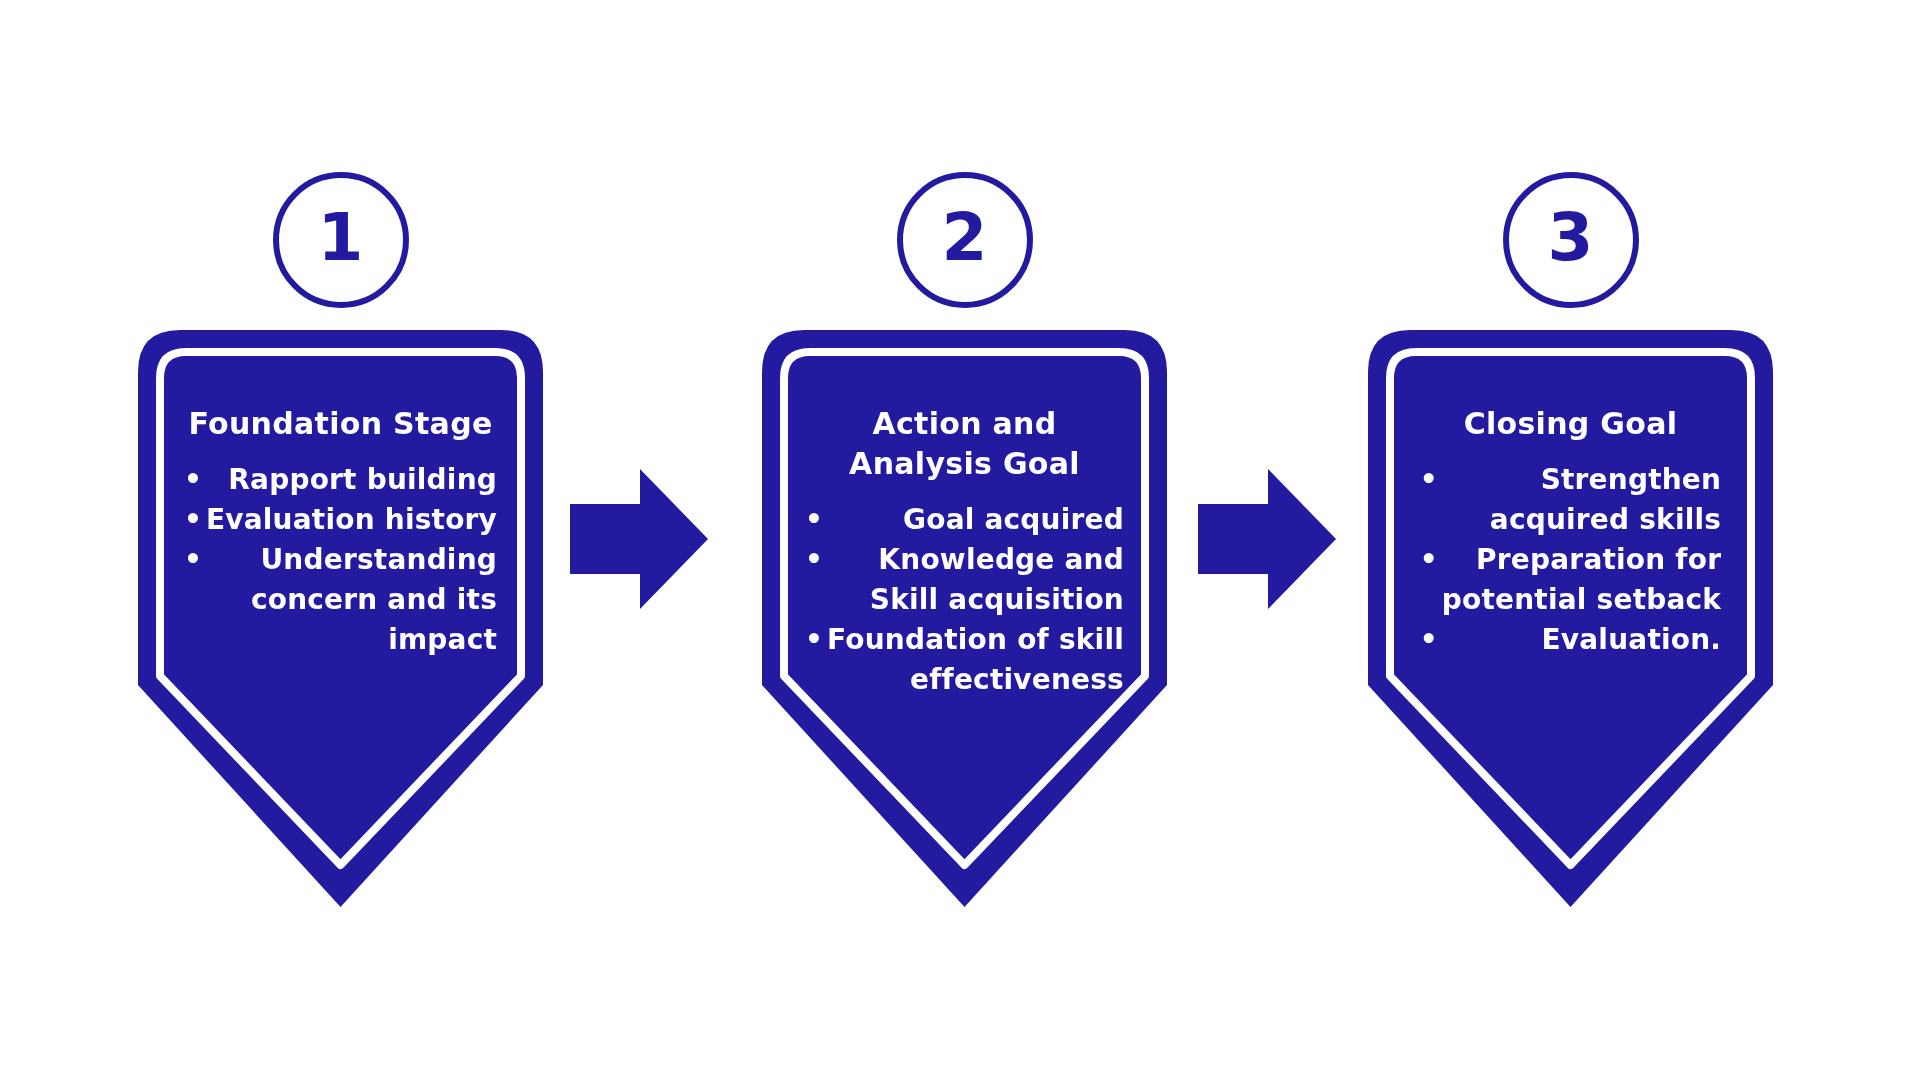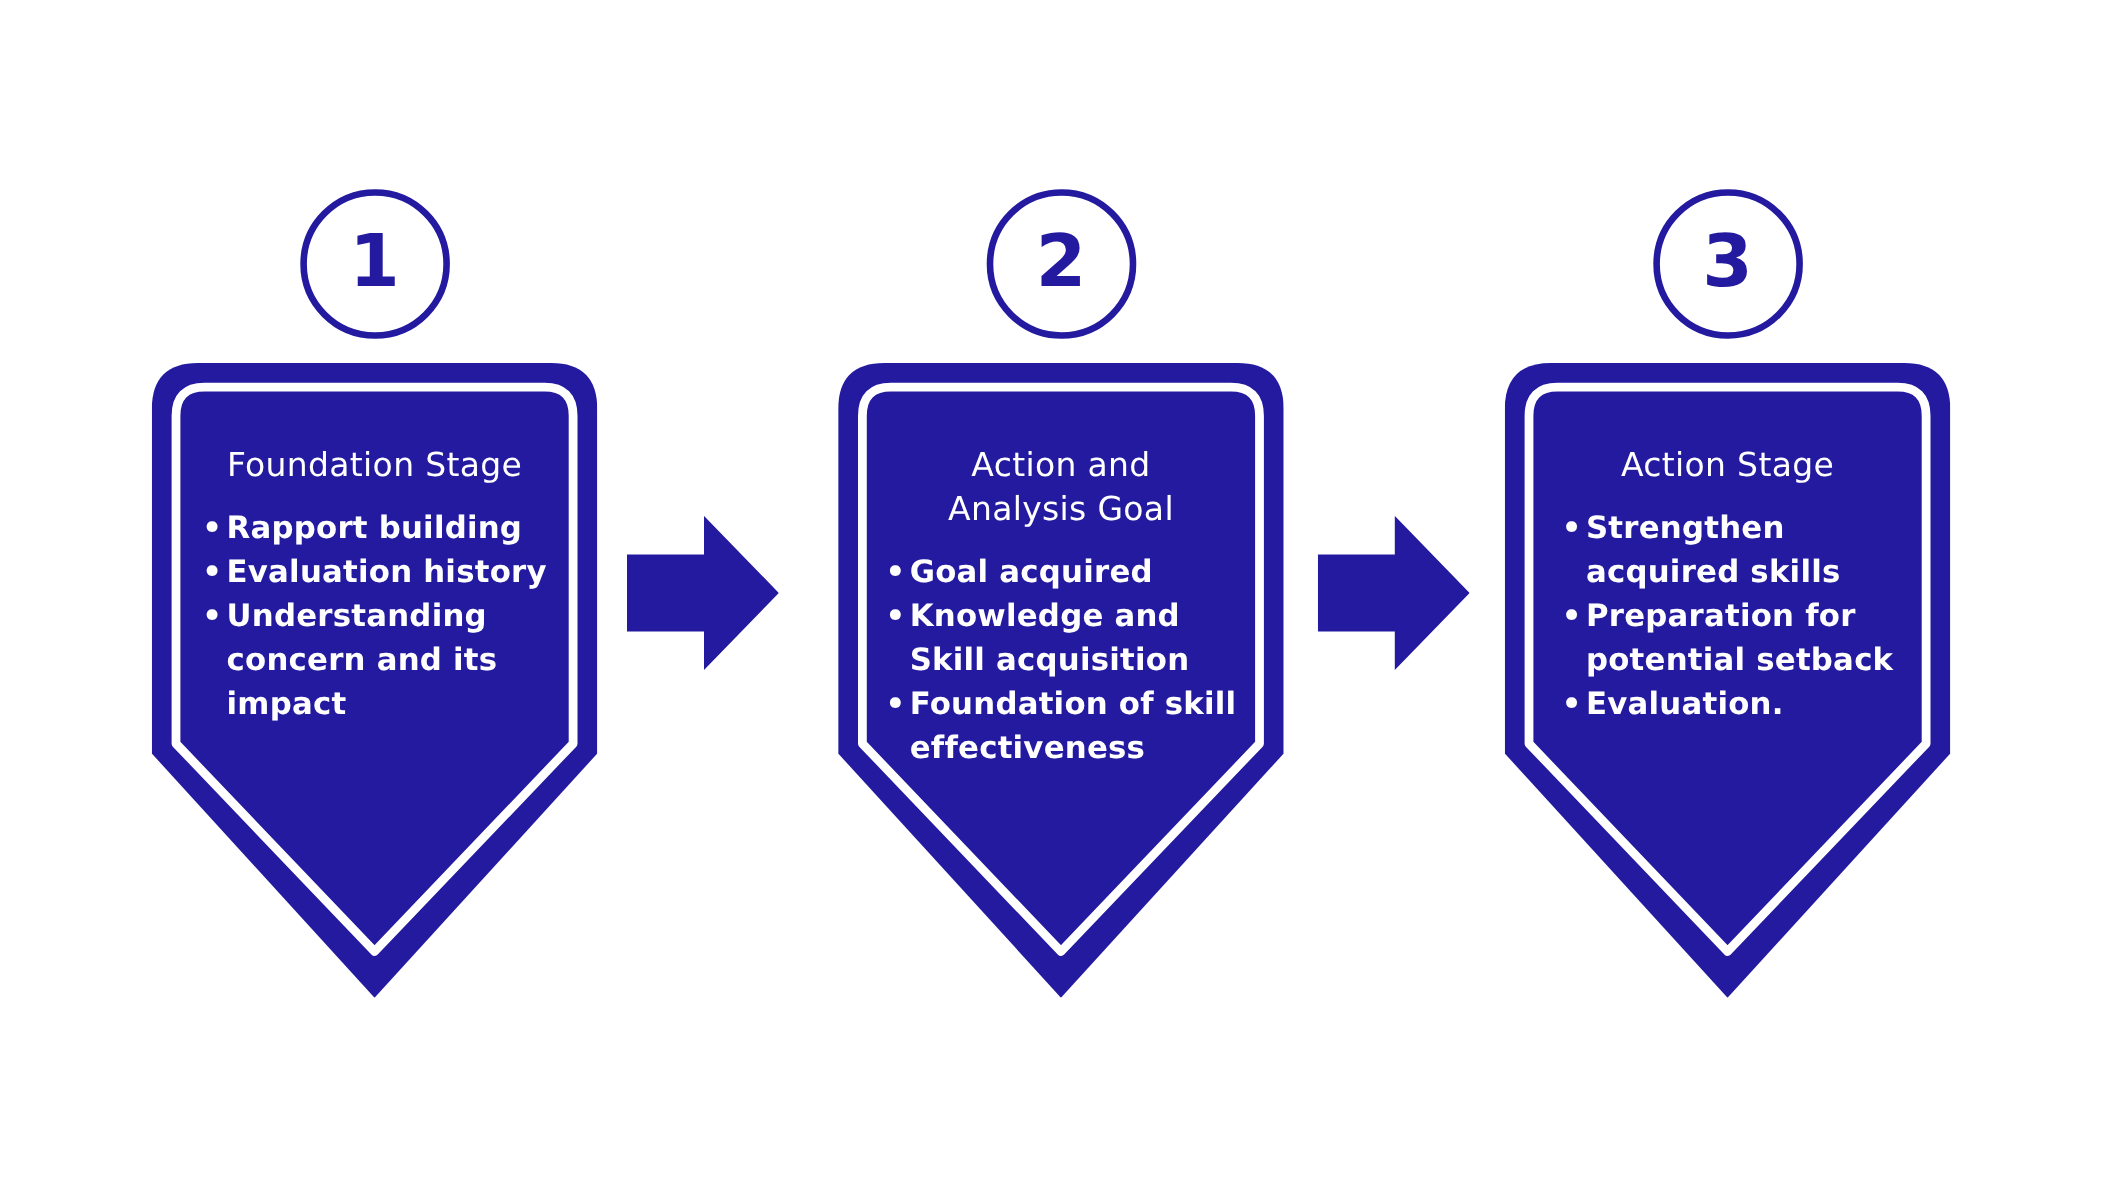--- a/index.html
+++ b/index.html
@@ -22,32 +22,32 @@
   .badge-num {
     font-size:66px; font-weight:bold; color:var(--primary); line-height:1;
     transform:translateY(-2px);
   }
 
   .shield { position:relative; margin-top:22px; width:405px; height:577px; }
   .shield svg { position:absolute; left:0; top:0; width:405px; height:577px; display:block; }
 
   .content { position:relative; padding-top:74px; }
   .stage-title {
-    margin:0; font-size:30px; line-height:40px; font-weight:normal;
+    margin:0; font-size:30px; line-height:40px; font-weight:bold;
     color:var(--text-on-primary); text-align:center; white-space:pre-line;
     letter-spacing:0.3px;
   }
   .bullets {
     list-style:none; width:max-content; max-width:340px;
     margin:16px auto 0; padding:0;
   }
   .bullets li {
     position:relative; padding-left:22px;
     font-size:28px; line-height:40px; font-weight:bold;
-    color:var(--text-on-primary); white-space:pre-line; text-align:left;
+    color:var(--text-on-primary); white-space:pre-line; text-align:right;
     letter-spacing:0.2px;
   }
   .bullets li::before { content:"\2022"; position:absolute; left:0; top:0; }
 
   .arrow { position:absolute; top:469px; width:138px; height:140px; }
   .arrow-1 { left:570px; }
   .arrow-2 { left:1198px; }
   .arrow svg { display:block; width:138px; height:140px; }
 </style>
 </head>
@@ -115,21 +115,21 @@
   <div class="stage stage-3">
     <div class="badge">
       <span class="badge-num">3</span>
     </div>
     <div class="shield">
       <svg viewBox="0 0 405 577" aria-hidden="true">
         <path d="M42 0 H363 Q405 0 405 42 V355 L202.5 577 L0 355 V42 Q0 0 42 0 Z" fill="var(--primary)"></path>
         <path d="M48 22 H357 Q383 22 383 48 V346 L202.5 535 L22 346 V48 Q22 22 48 22 Z" fill="none" stroke="var(--canvas)" stroke-width="8" stroke-linejoin="round"></path>
       </svg>
       <div class="content">
-        <h2 class="stage-title">Action Stage</h2>
+        <h2 class="stage-title">Closing Goal</h2>
         <ul class="bullets">
             <li>Strengthen
 acquired skills</li>
             <li>Preparation for
 potential setback</li>
             <li>Evaluation.</li>
           </ul>
       </div>
     </div>
   </div>

